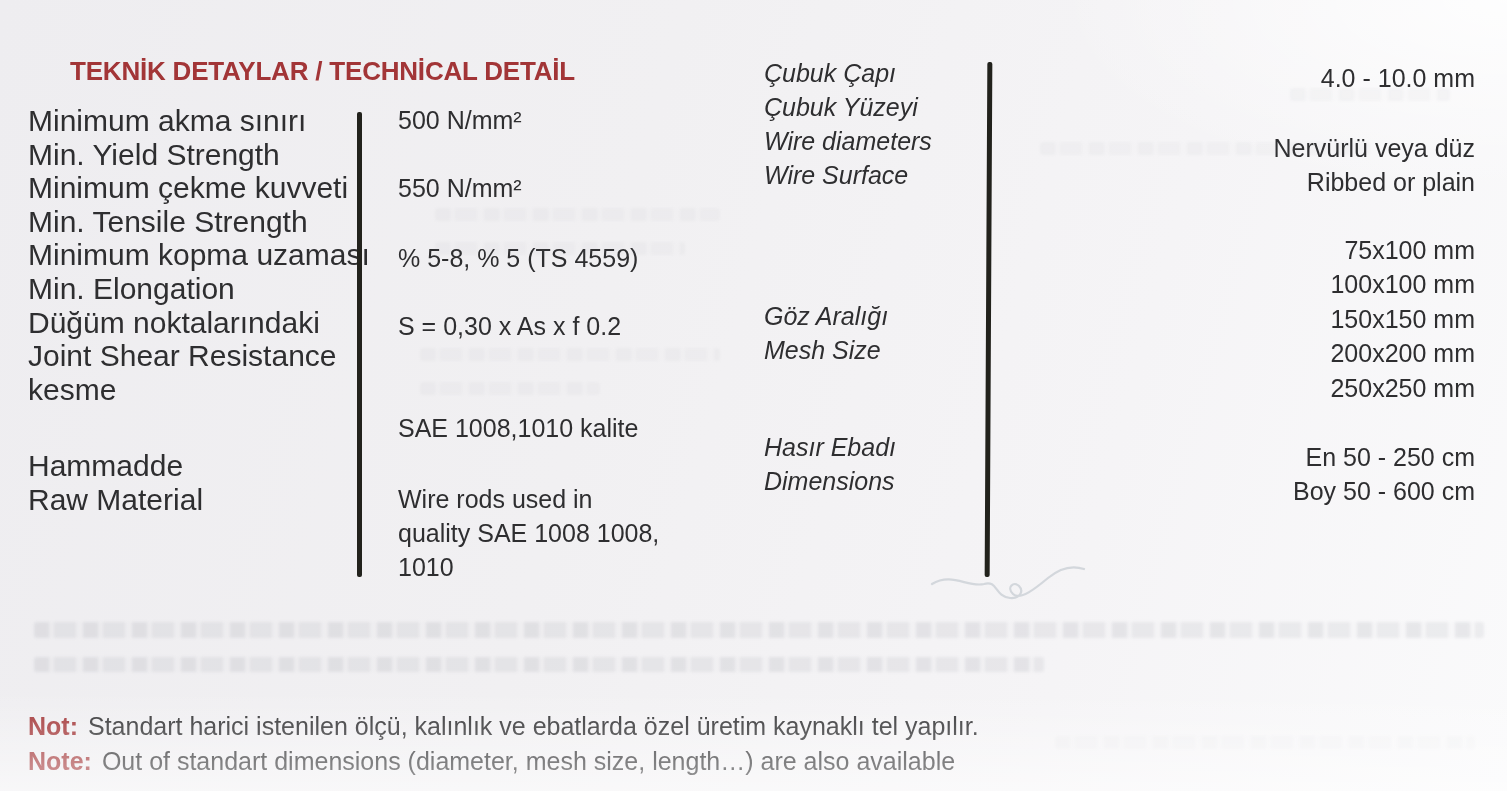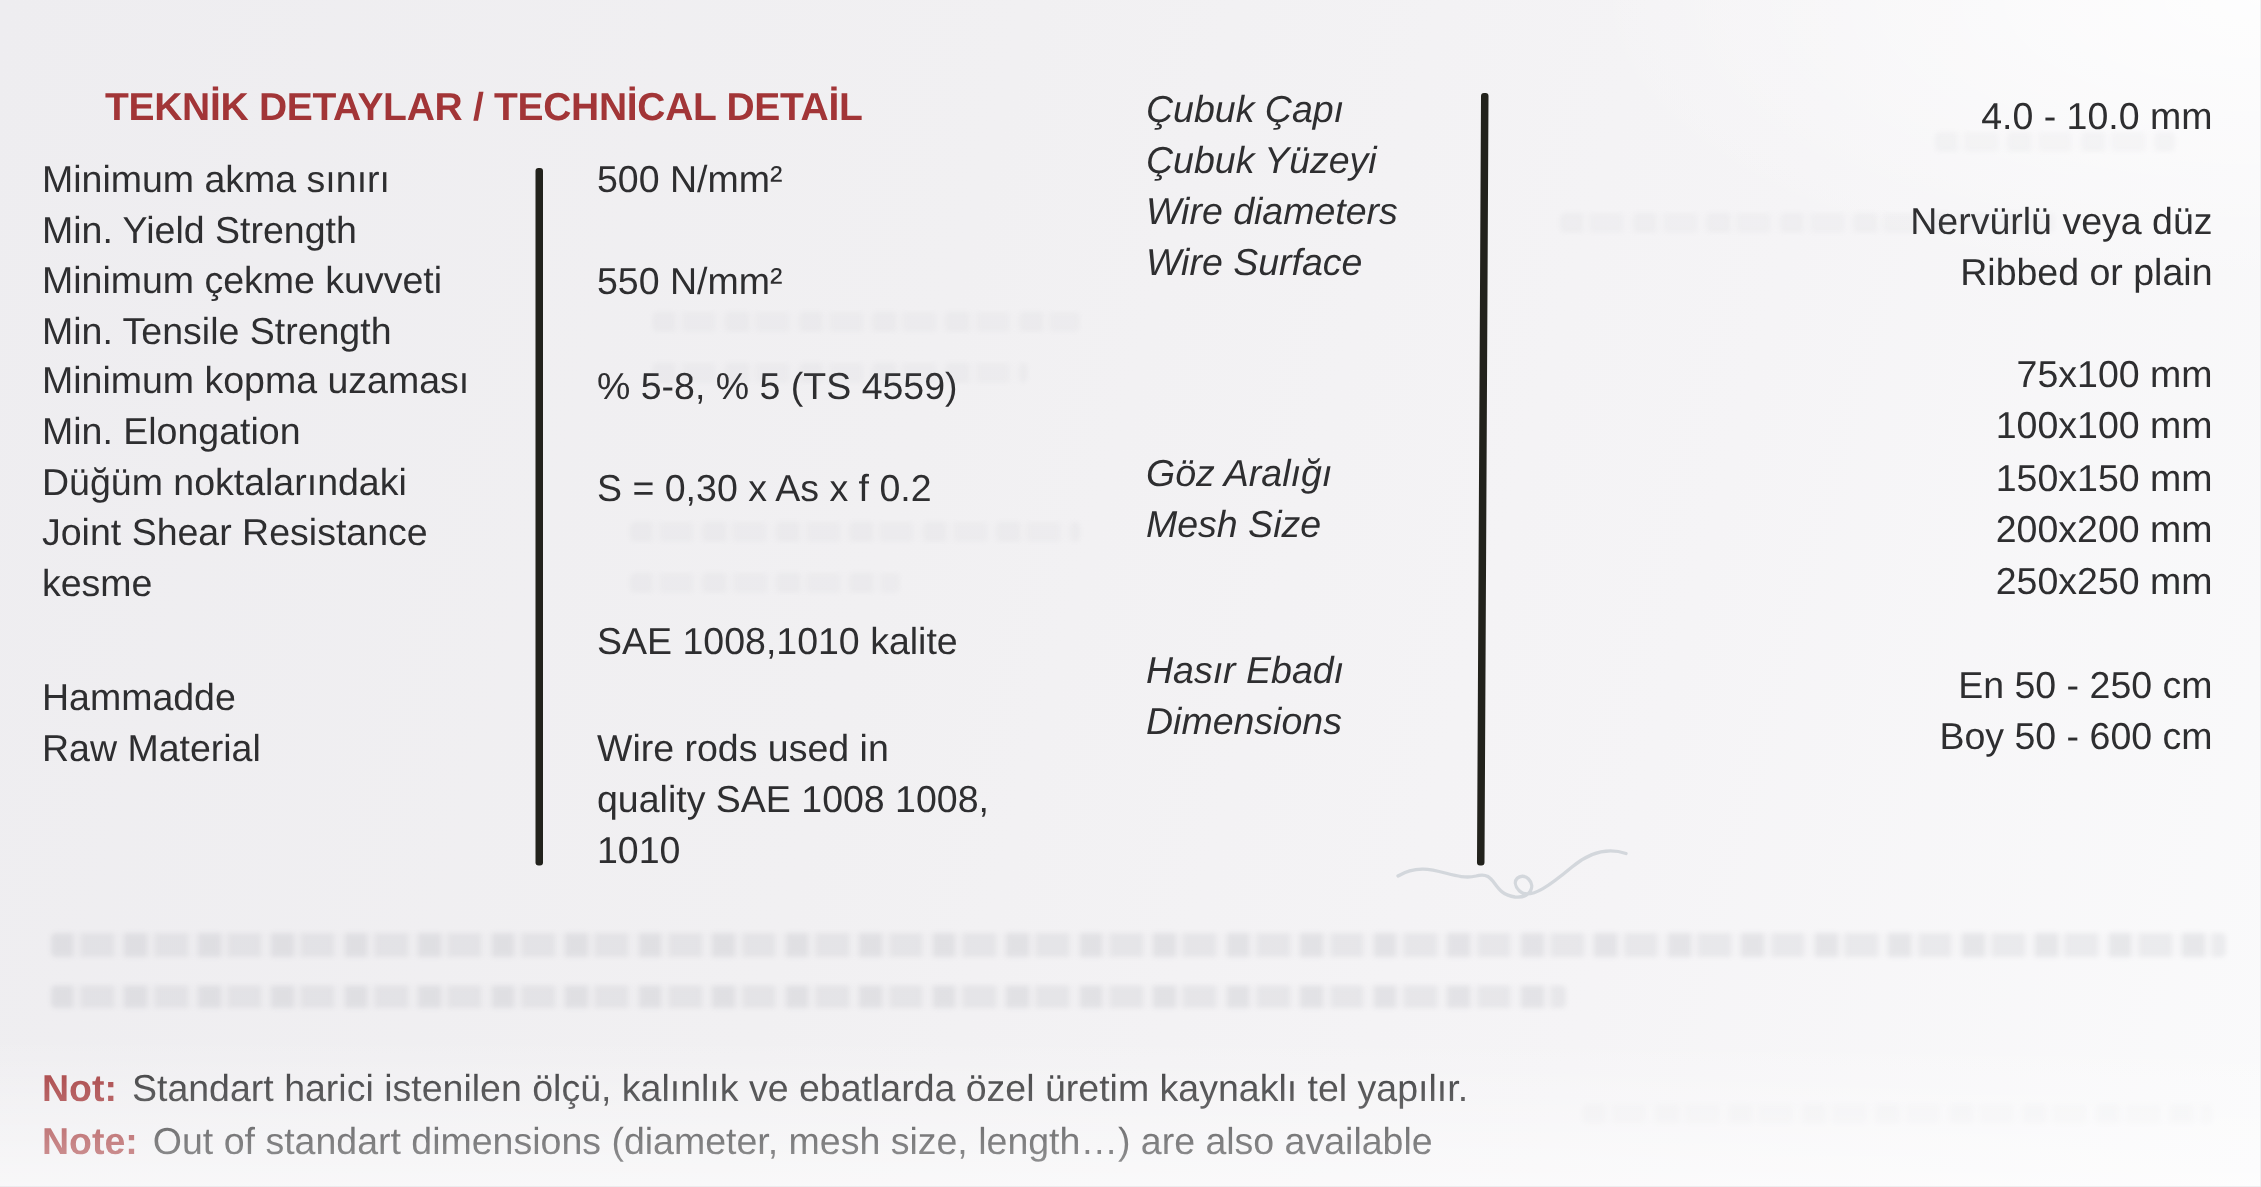--- a/index.html
+++ b/index.html
@@ -17,21 +17,21 @@
   .page::after{
     content:"";position:absolute;left:0;bottom:0;width:100%;height:100px;
     background:linear-gradient(to bottom, rgba(255,255,255,0), rgba(255,255,255,.55));
     pointer-events:none;
   }
   .title{
     position:absolute;left:58px;top:44px;margin:12px;
     font-size:26px;font-weight:700;letter-spacing:-0.2px;
     color:var(--accent,#a23537);
   }
-  .labels{position:absolute;font-size:25px;line-height:33.6px;}
+  .labels{position:absolute;font-size:30px;line-height:33.6px;}
   .labels span{display:block;}
   .left-labels{left:28px;top:104px;}
   .material-labels{left:28px;top:449px;}
   .vbar{position:absolute;width:5px;border-radius:2px;background:var(--divider,#22221c);}
   .left-bar{left:357px;top:112px;height:465px;}
   .right-bar{left:986px;top:62px;height:515px;transform:rotate(0.3deg);}
   .lval{position:absolute;left:398px;font-size:25px;}
   .lv1{top:106px}.lv2{top:174px}.lv3{top:244px}.lv4{top:312px}.lv5{top:414px}
   .lv6{top:482px;line-height:34px}
   .lv6 span{display:block;}

